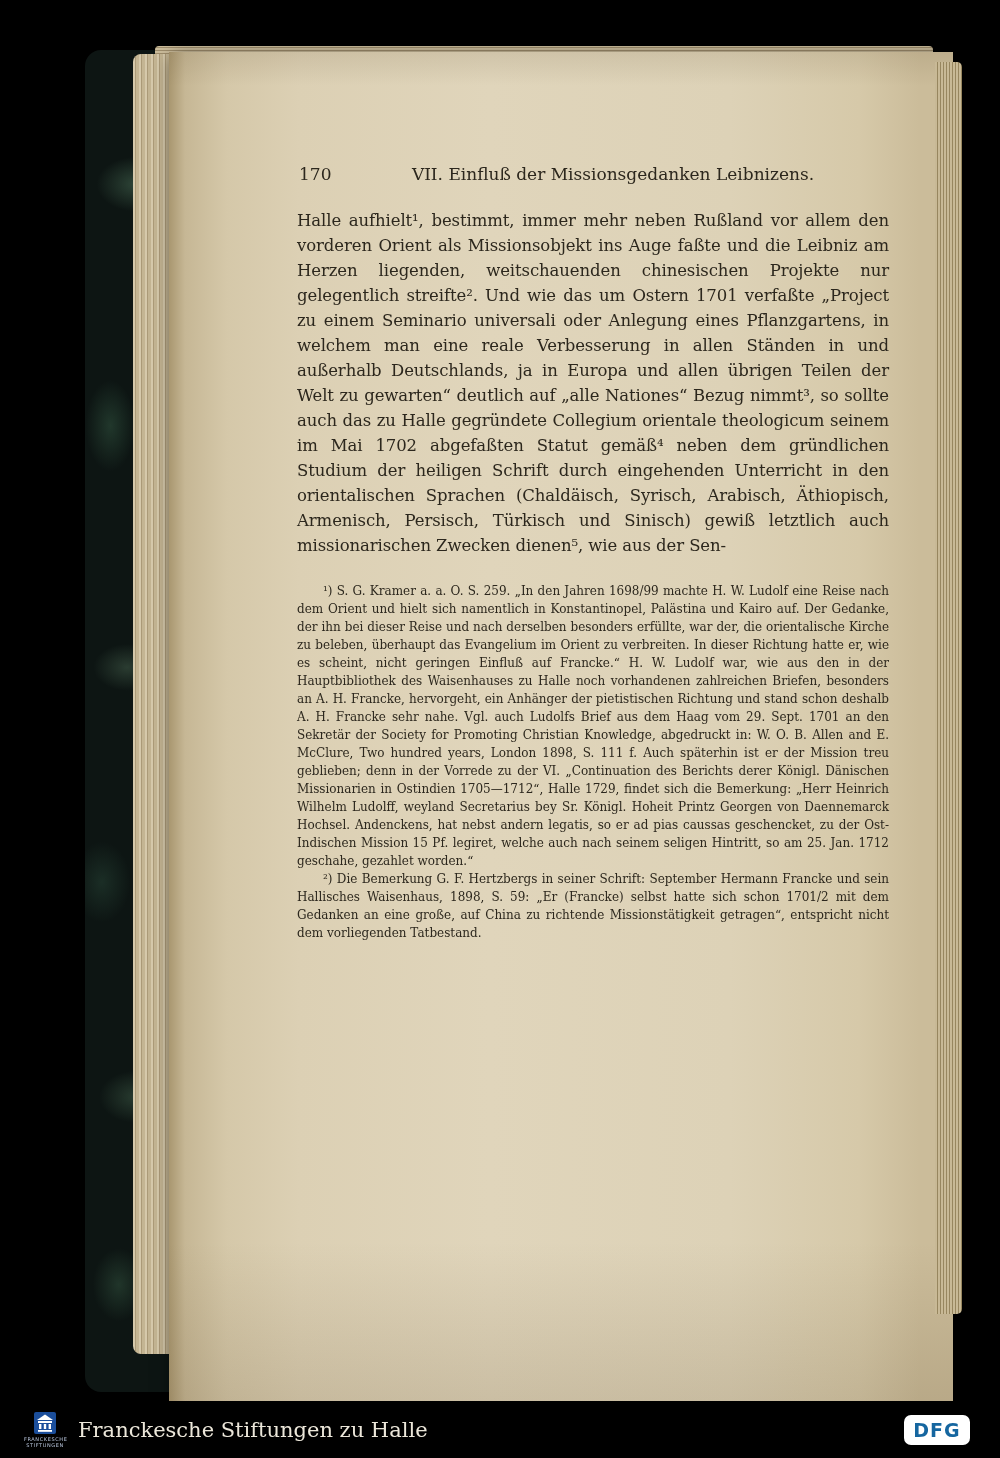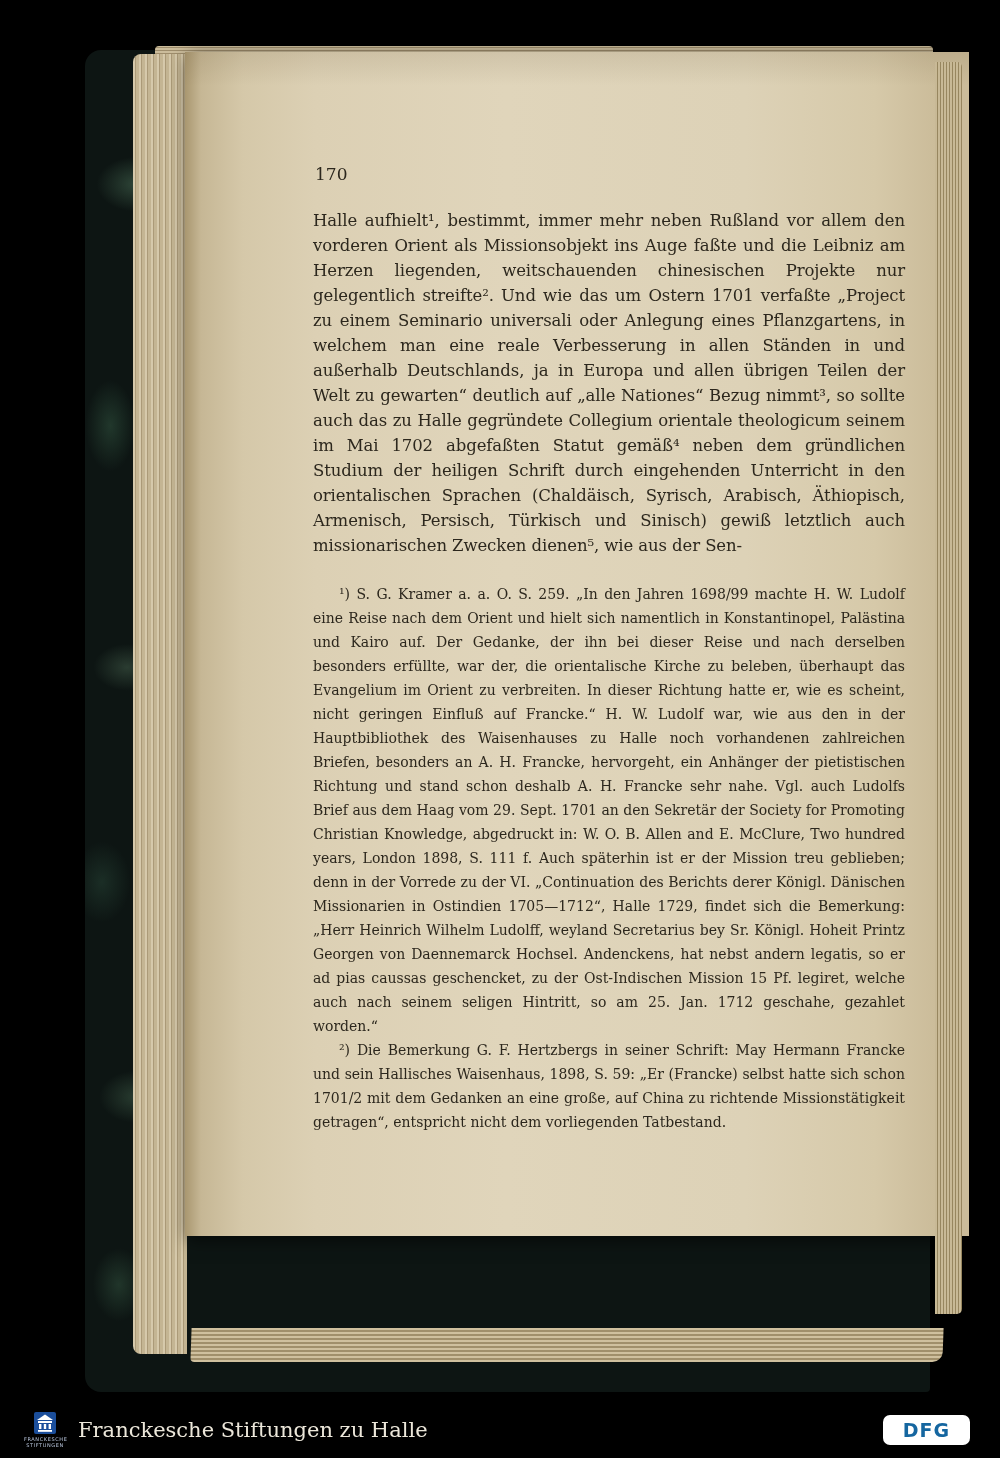--- a/index.html
+++ b/index.html
@@ -78,24 +78,24 @@
     top: 1282px;
     width: 752px;
     height: 34px;
     border-radius: 0 0 10px 4px;
     transform: skewX(-2deg);
     background: repeating-linear-gradient(0deg, #cfc09e 0 2px, #a08f6b 2px 4px);
   }
 
   .page {
     position: absolute;
-    left: 100px;
+    left: 84px;
     top: 6px;
     width: 750px;
-    height: 1184px;
+    height: 1349px;
     background:
       linear-gradient(180deg, rgba(90,70,40,.12) 0, rgba(0,0,0,0) 34px, rgba(0,0,0,0) 1190px, rgba(90,70,40,.16) 100%),
       linear-gradient(90deg, #a99770 0px, #c6b795 16px, #d5c8a9 58px, #dcd0b4 130px, #e0d5bb 320px, #ddd2b7 560px, #d6c9a9 690px, #cbbc9a 750px);
     box-shadow: 3px 4px 16px rgba(0,0,0,.6);
     padding-left: 34px;
   }
 
   
   .page-inner {
     position: absolute;
@@ -117,22 +117,22 @@
   .body-text {
     margin: 0;
     font-size: 16.5px;
     line-height: 25px;
     text-align: justify;
     letter-spacing: -0.1px;
   }
 
   .footnotes {
     margin-top: 24px;
-    font-size: 14px;
-    line-height: 24px;
+    font-size: 12px;
+    line-height: 18px;
     text-align: justify;
   }
   .footnotes p { margin: 0; text-indent: 26px; }
 
   
   .footer-bar {
     position: absolute;
     left: 0;
     bottom: 0;
     width: 1000px;
@@ -160,21 +160,21 @@
     margin-left: 12px;
     color: #ece7da;
     font-size: 21px;
     font-family: "DejaVu Serif", serif;
   }
   .dfg-box {
     margin-left: auto;
     margin-right: 30px;
     background: #fff;
     border-radius: 7px;
-    width: 87px;
+    width: 66px;
     height: 30px;
     display: flex;
     align-items: center;
     justify-content: center;
   }
   .dfg-box span {
     font-family: "DejaVu Sans", sans-serif;
     font-weight: bold;
     font-size: 19px;
     letter-spacing: 1px;
@@ -186,25 +186,26 @@
 
 <div class="book">
   <div class="cover"></div>
   <div class="edges-top"></div>
   <div class="edges-left"></div>
   <div class="edges-bottom"></div>
   <div class="page">
     <div class="page-inner">
       <div class="page-header">
         <span class="pagenum">170</span>
+        <span class="running-title">VII. Einfluß der Missionsgedanken Leibnizens.</span>
       </div>
       <p class="body-text">Halle aufhielt¹, bestimmt, immer mehr neben Rußland vor allem den vorderen Orient als Missionsobjekt ins Auge faßte und die Leibniz am Herzen liegenden, weitschauenden chinesischen Projekte nur gelegentlich streifte². Und wie das um Ostern 1701 verfaßte „Project zu einem Seminario universali oder Anlegung eines Pflanzgartens, in welchem man eine reale Verbesserung in allen Ständen in und außerhalb Deutschlands, ja in Europa und allen übrigen Teilen der Welt zu gewarten“ deutlich auf „alle Nationes“ Bezug nimmt³, so sollte auch das zu Halle gegründete Collegium orientale theologicum seinem im Mai 1702 abgefaßten Statut gemäß⁴ neben dem gründlichen Studium der heiligen Schrift durch eingehenden Unterricht in den orientalischen Sprachen (Chaldäisch, Syrisch, Arabisch, Äthiopisch, Armenisch, Persisch, Türkisch und Sinisch) gewiß letztlich auch missionarischen Zwecken dienen⁵, wie aus der Sen-</p>
       <div class="footnotes">
         <p>¹) S. G. Kramer a. a. O. S. 259. „In den Jahren 1698/99 machte H. W. Ludolf eine Reise nach dem Orient und hielt sich namentlich in Konstantinopel, Palästina und Kairo auf. Der Gedanke, der ihn bei dieser Reise und nach derselben besonders erfüllte, war der, die orientalische Kirche zu beleben, überhaupt das Evangelium im Orient zu verbreiten. In dieser Richtung hatte er, wie es scheint, nicht geringen Einfluß auf Francke.“ H. W. Ludolf war, wie aus den in der Hauptbibliothek des Waisenhauses zu Halle noch vorhandenen zahlreichen Briefen, besonders an A. H. Francke, hervorgeht, ein Anhänger der pietistischen Richtung und stand schon deshalb A. H. Francke sehr nahe. Vgl. auch Ludolfs Brief aus dem Haag vom 29. Sept. 1701 an den Sekretär der Society for Promoting Christian Knowledge, abgedruckt in: W. O. B. Allen and E. McClure, Two hundred years, London 1898, S. 111 f. Auch späterhin ist er der Mission treu geblieben; denn in der Vorrede zu der VI. „Continuation des Berichts derer Königl. Dänischen Missionarien in Ostindien 1705—1712“, Halle 1729, findet sich die Bemerkung: „Herr Heinrich Wilhelm Ludolff, weyland Secretarius bey Sr. Königl. Hoheit Printz Georgen von Daennemarck Hochsel. Andenckens, hat nebst andern legatis, so er ad pias caussas geschencket, zu der Ost-Indischen Mission 15 Pf. legiret, welche auch nach seinem seligen Hintritt, so am 25. Jan. 1712 geschahe, gezahlet worden.“</p>
-        <p>²) Die Bemerkung G. F. Hertzbergs in seiner Schrift: May Hermann Francke und sein Hallisches Waisenhaus, 1898, S. 59: „Er (Francke) selbst hatte sich schon 1701/2 mit dem Gedanken an eine große, auf China zu richtende Missionstätigkeit getragen“, entspricht nicht dem vorliegenden Tatbestand.</p>
+        <p>²) Die Bemerkung G. F. Hertzbergs in seiner Schrift: September Hermann Francke und sein Hallisches Waisenhaus, 1898, S. 59: „Er (Francke) selbst hatte sich schon 1701/2 mit dem Gedanken an eine große, auf China zu richtende Missionstätigkeit getragen“, entspricht nicht dem vorliegenden Tatbestand.</p>
       </div>
     </div>
   </div>
   <div class="edges-right"></div>
 </div>
 
 <div class="footer-bar">
   <div class="fs-logo">
     <svg width="22" height="22" viewBox="0 0 22 22">
       <rect width="22" height="22" rx="2" fill="#1b4e9b"></rect>

